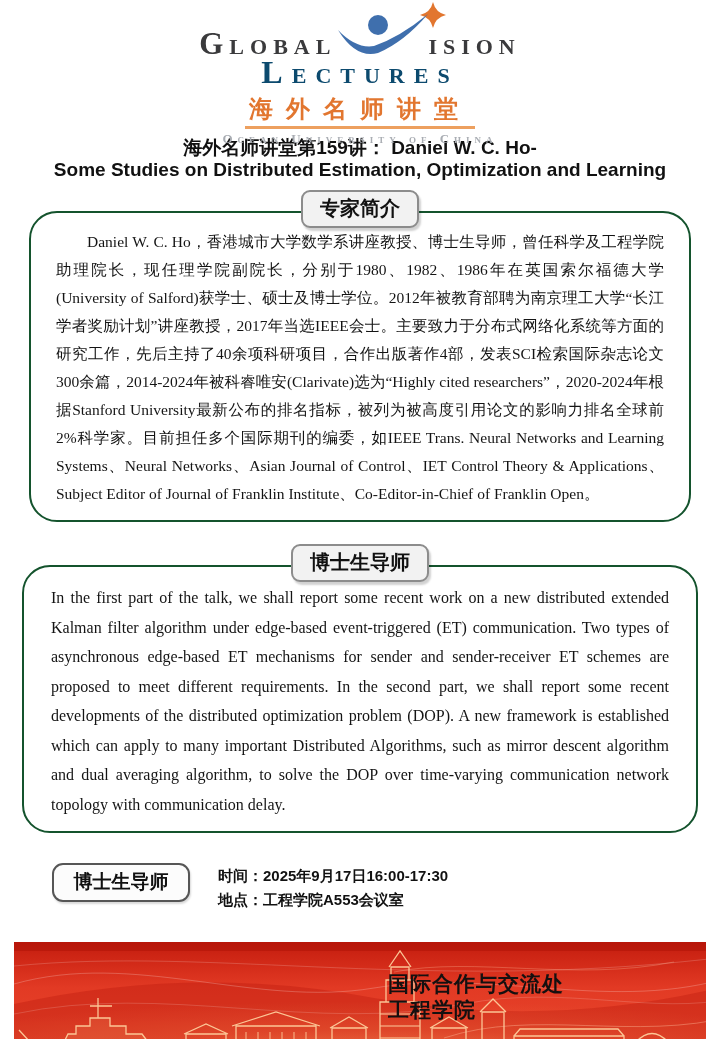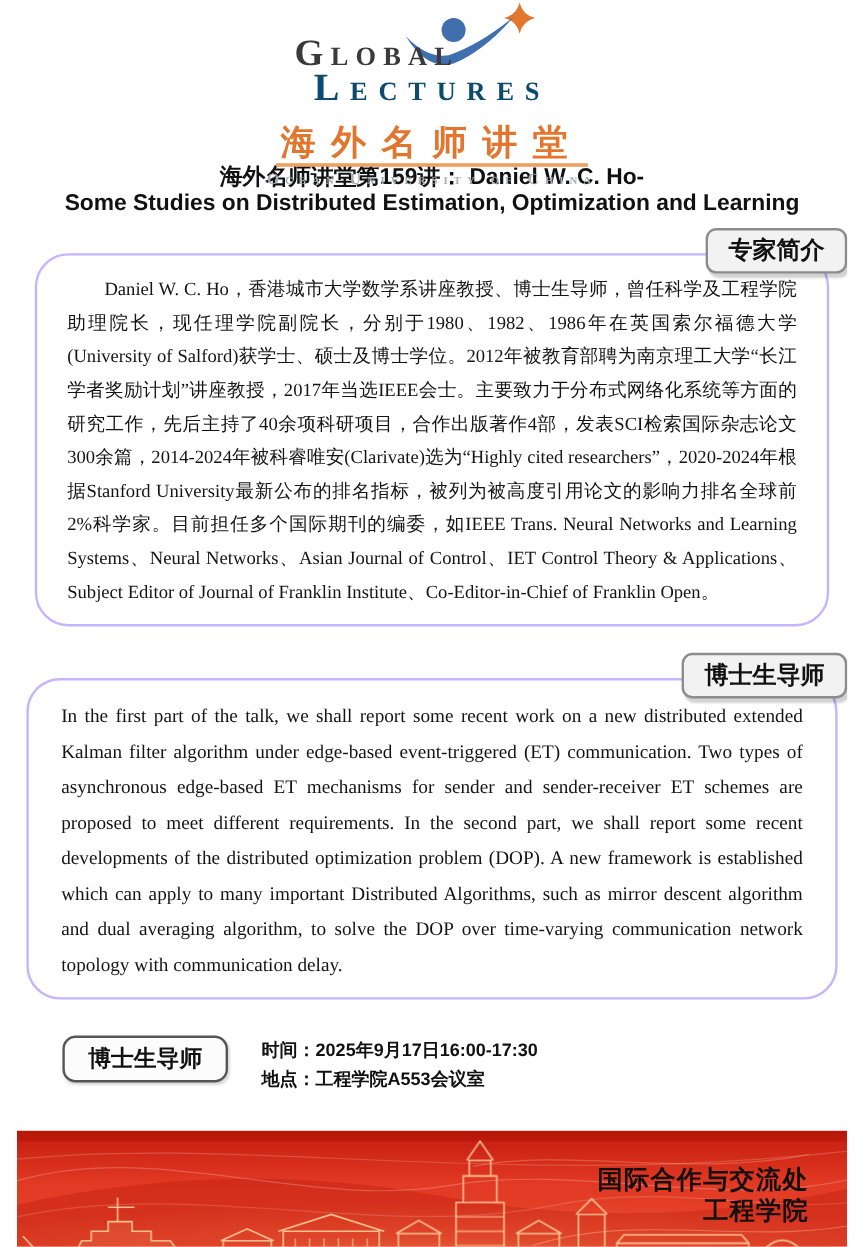--- a/index.html
+++ b/index.html
@@ -19,45 +19,45 @@
     font-weight:600; font-size:31px; letter-spacing:6px; color:#3a3a3c;
   }
   .logo-gap { width:92px; }
   .logo-mark { position:absolute; left:calc(50% - 28px); top:0; width:132px; height:62px; pointer-events:none; }
   .logo-row2 {
     margin-top:-9px;
     font-family:"Liberation Serif", serif; font-variant:small-caps;
     font-weight:700; font-size:32px; letter-spacing:9px; color:#0c4a6e; line-height:42px;
   }
   .logo-cn {
-    display:inline-block; margin-top:10px; padding:0 4px 1px 4px;
+    display:inline-block; margin-top:0; padding:0 4px 1px 4px;
     font-family:"Liberation Serif", serif;
-    font-size:29px; letter-spacing:13px; color:#e2762f; font-weight:600;
+    font-size:24px; letter-spacing:13px; color:#e2762f; font-weight:600;
     border-bottom:3px solid #eda05f; line-height:32px;
   }
   .logo-univ {
     margin-top:2px;
     font-family:"Liberation Serif", serif; font-variant:small-caps;
     font-weight:600; font-size:13px; letter-spacing:5px; color:#a9adb3;
   }
 
   
   .title { text-align:center; font-weight:700; font-size:19px; line-height:22px; margin-top:3px; color:#111; }
 
   
-  .badge-row { text-align:right; position:relative; z-index:2; }
+  .badge-row { text-align:center; position:relative; z-index:2; }
   .badge {
     display:inline-block; padding:3px 17px 4px 17px;
     font-size:20px; font-weight:700; color:#111;
     background:#f2f2f2; border:2px solid #8c8c8c; border-radius:9px;
     box-shadow:2px 3px 2px rgba(0,0,0,0.18);
   }
   .round-box {
     position:relative; z-index:1; background:#ffffff;
-    border:2px solid #c4b5fd; border-radius:28px;
+    border:2px solid #14532d; border-radius:28px;
   }
   .expert-row { margin-top:9px; }
   .expert-box { margin:-17px 15px 0 15px; padding:15px 25px 12px 25px; }
   .para-serif {
     font-family:"Liberation Serif", "DejaVu Serif", serif;
     font-size:15.5px; line-height:28px; text-align:justify; color:#141414;
   }
   .indent2 { text-indent:2em; }
   .abstract-row { margin-top:22px; }
   .abstract-box { margin:-17px 8px 0 8px; padding:16px 27px 12px 27px; }
@@ -71,38 +71,39 @@
     background:#fcfcfc; border:2px solid #565656; border-radius:11px;
     box-shadow:1px 2px 2px rgba(0,0,0,0.15);
   }
   .schedule-info { margin-left:28px; font-size:15px; font-weight:700; line-height:23.5px; color:#111; padding-top:1px; }
 
   
   .banner { position:relative; margin-top:31px; height:164px; overflow:hidden; }
   .banner svg { position:absolute; left:0; top:0; }
   .banner-text {
     position:absolute; top:29px; right:32px; width:286px; z-index:3;
-    text-align:right; font-size:21px; font-weight:700; color:#151010; line-height:26px;
+    text-align:left; font-size:21px; font-weight:700; color:#151010; line-height:26px;
     letter-spacing:1px;
   }
 </style>
 </head>
 <body>
 
 <div class="page">
 
   <div class="logo-block">
     <svg class="logo-mark" viewBox="0 0 132 60" aria-hidden="true">
       <path d="M101 1 Q103.5 11.5 114 14 Q103.5 16.5 101 27 Q98.5 16.5 88 14 Q98.5 11.5 101 1 Z" fill="#e2762f"></path>
       <circle cx="46" cy="24" r="10" fill="#3f6fad"></circle>
       <path d="M6 29 Q24 58 46 52 Q72 41 96 13 Q68 36 42 45 Q24 48 6 29 Z" fill="#3f6fad"></path>
     </svg>
     <div class="logo-row1">
       <span>Global</span>
       <span class="logo-gap"></span>
+      <span>ision</span>
     </div>
     <div class="logo-row2">Lectures</div>
     <div><span class="logo-cn">海外名师讲堂</span></div>
     <div class="logo-univ">Ocean University of China</div>
   </div>
 
   <div class="title">
     <div>海外名师讲堂第159讲： Daniel W. C. Ho-</div>
     <div>Some Studies on Distributed Estimation, Optimization and Learning</div>
   </div>

